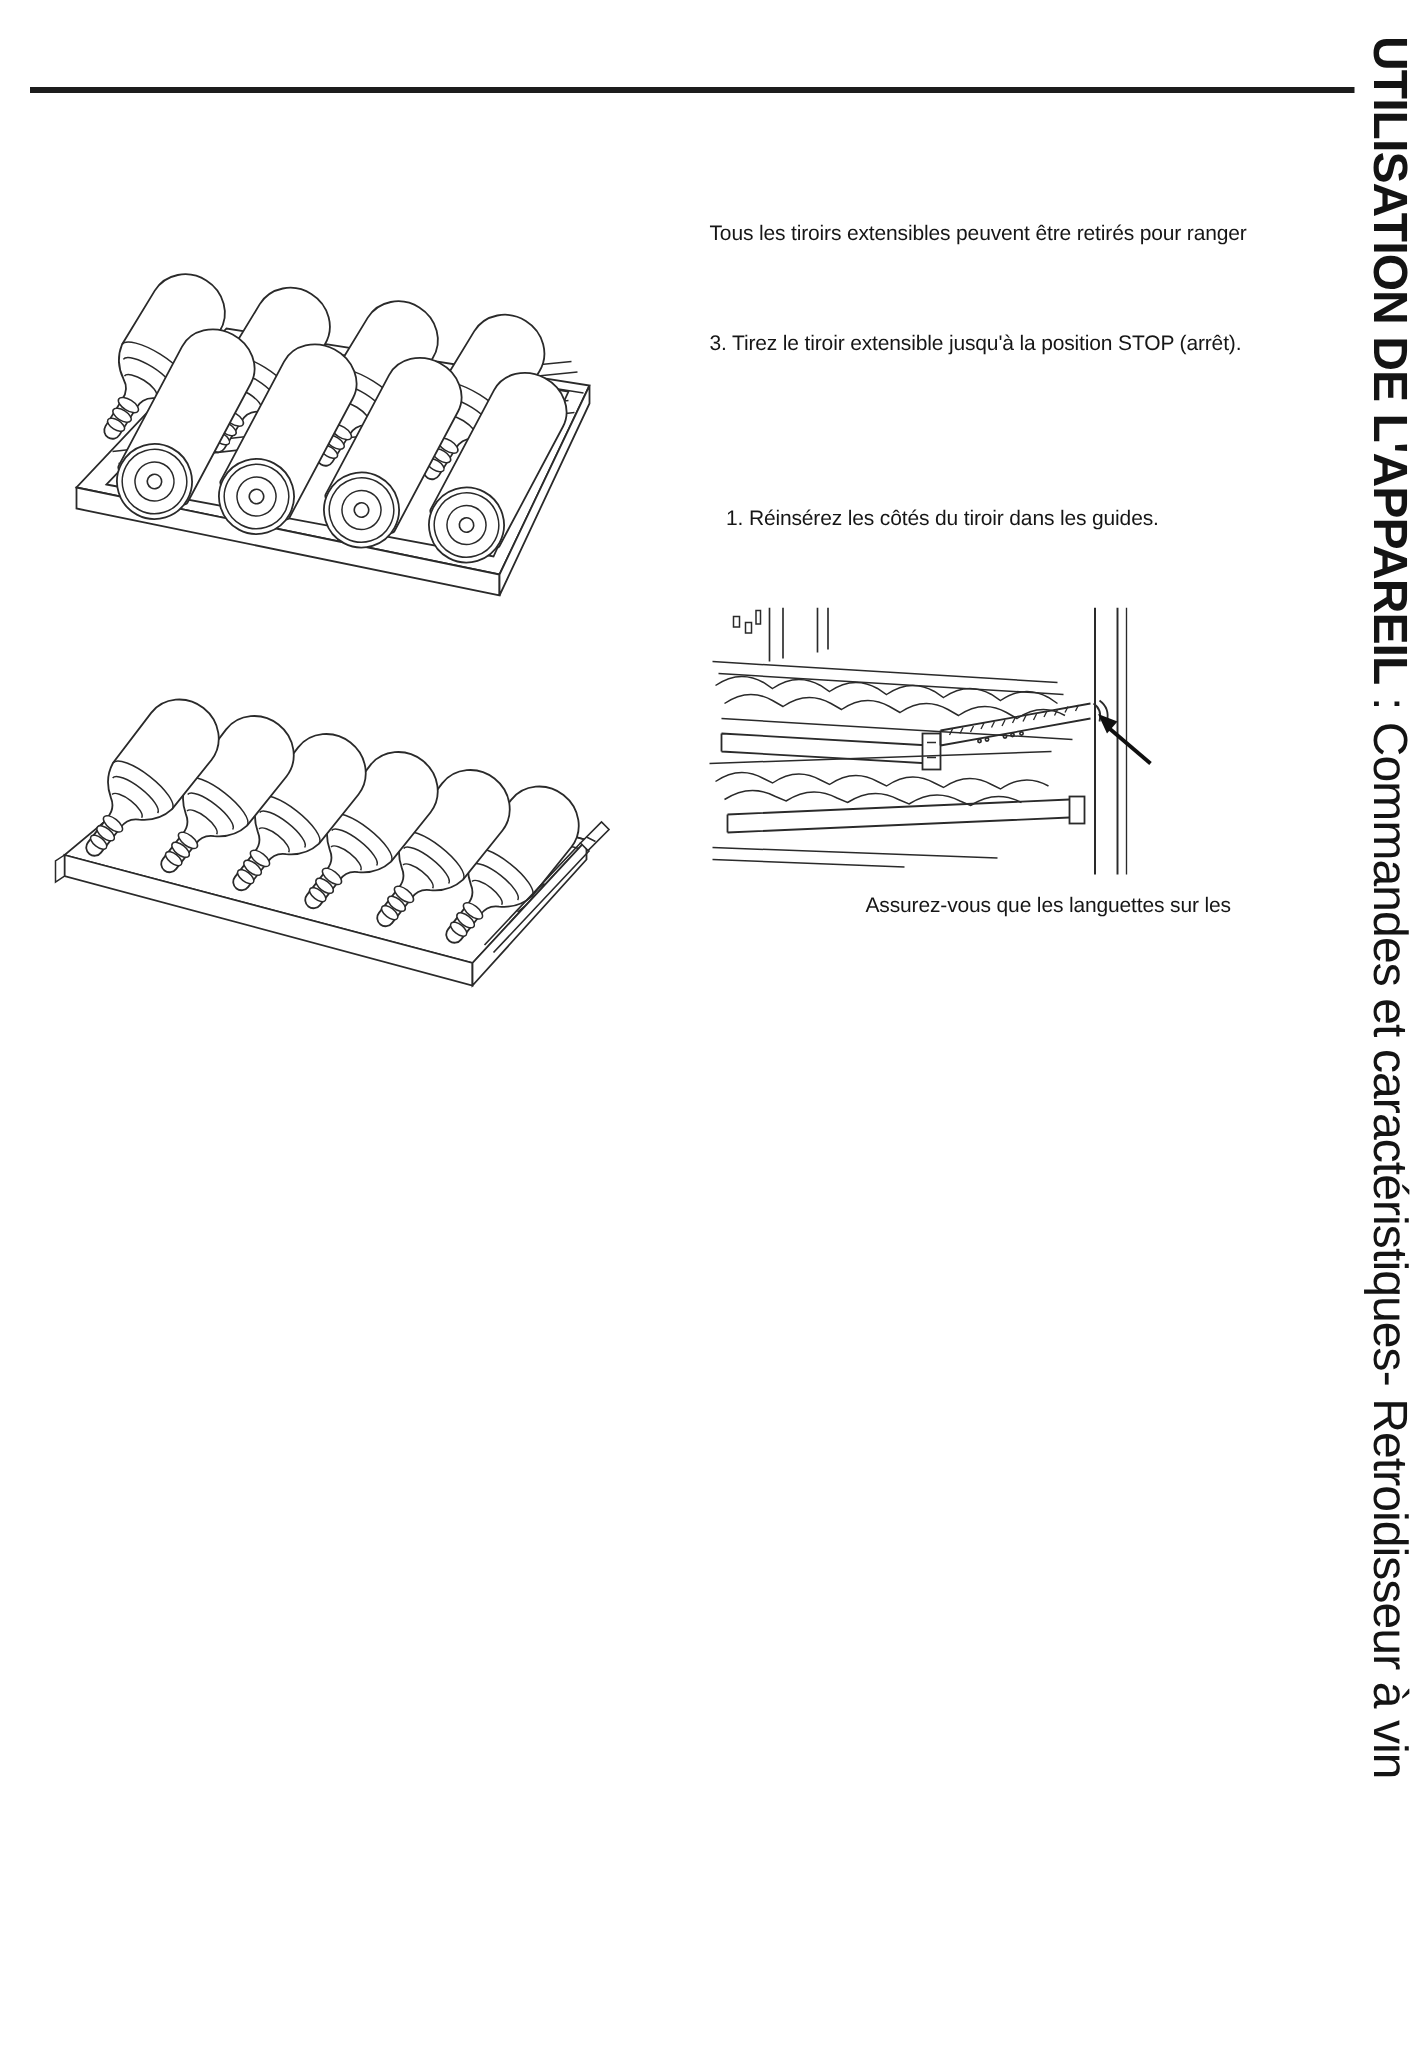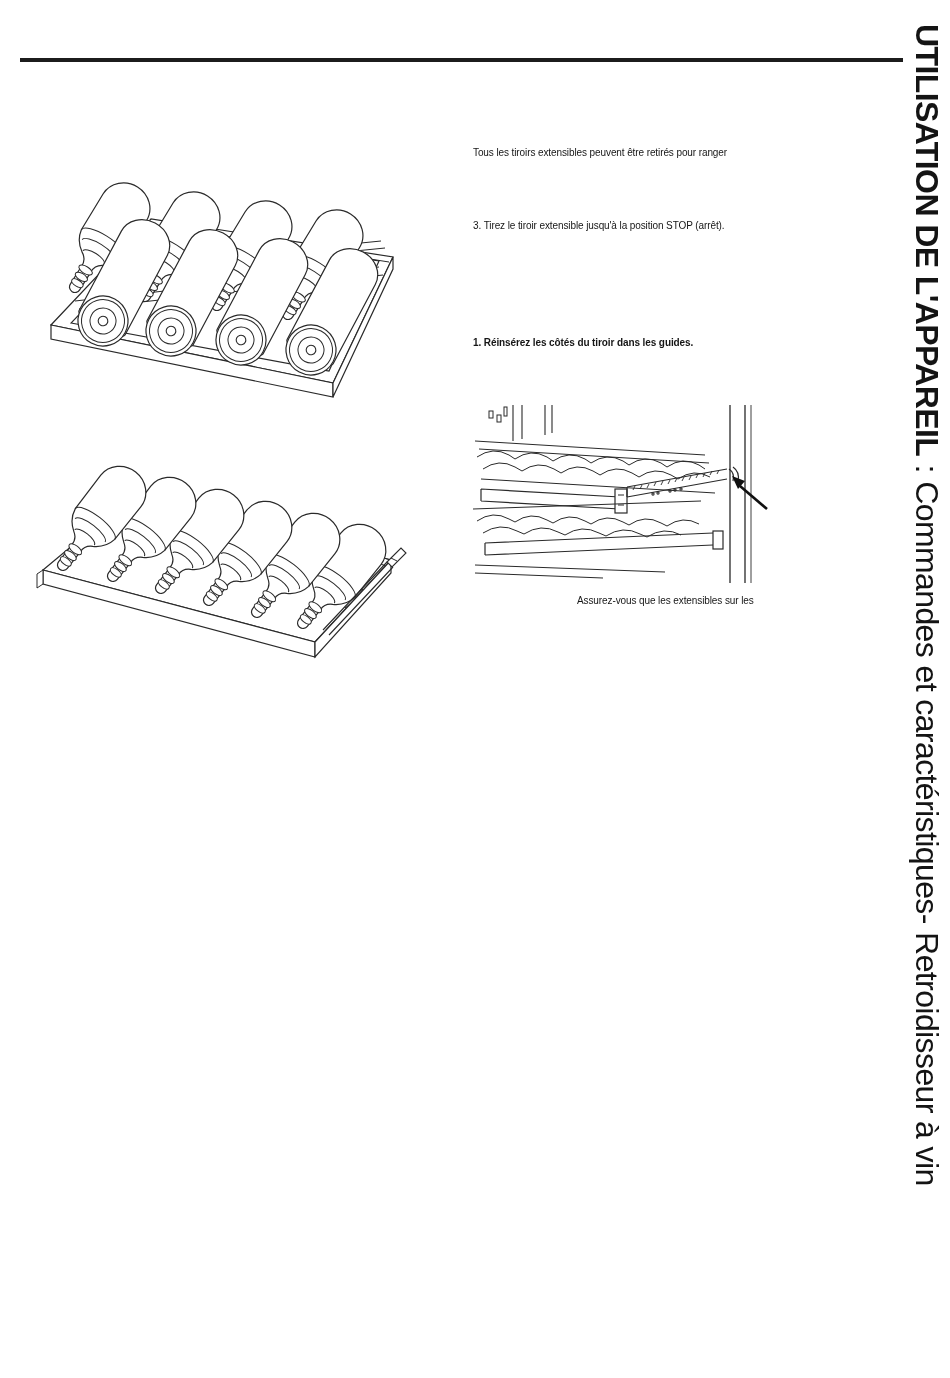--- a/index.html
+++ b/index.html
@@ -1,24 +1,24 @@
 <!DOCTYPE html>
 <html><head>
 <meta charset="utf-8">
 <style>
   html, body { margin:0; padding:0; }
   body {
     width:950px; height:1378px; position:relative; overflow:hidden;
     background:#ffffff; font-family:"Liberation Sans", sans-serif; color:#111;
   }
   .top-rule { position:absolute; left:20px; top:58px; width:883px; height:4px; background:#1c1c1c; }
-  .para { position:absolute; font-size:10px; letter-spacing:-0.1px; white-space:nowrap; color:#161616; }
+  .para { position:absolute; font-size:14px; letter-spacing:-0.1px; white-space:nowrap; color:#161616; }
   #p-intro    { left:473px; top:147px; }
   #p-pull     { left:473px; top:220px; }
-  #p-reinsert { left:473px; top:337px;font-weight:bold; }
+  #p-reinsert { left:484px; top:337px; }
   #p-note     { left:577px; top:595px; }
   .vtitle {
     position:absolute; left:908px; top:24px; height:1340px;
     writing-mode:vertical-rl; text-orientation:mixed;
     font-size:32px; letter-spacing:-0.6px; white-space:nowrap; color:#141414;
   }
   .vtitle .b { font-weight:bold; }
   .fig { position:absolute; }
   #fig-eight  { left:45px;  top:175px; }
   #fig-six    { left:35px;  top:462px; }
@@ -30,21 +30,21 @@
 
 <div>
 
   <div class="top-rule"></div>
 
   <div class="vtitle"><span class="b">UTILISATION DE L'APPAREIL</span><span> : Commandes et caractéristiques- Retroidisseur à vin</span></div>
 
   <div class="para" id="p-intro">Tous les tiroirs extensibles peuvent être retirés pour ranger</div>
   <div class="para" id="p-pull">3. Tirez le tiroir extensible jusqu'à la position STOP (arrêt).</div>
   <div class="para" id="p-reinsert">1. Réinsérez les côtés du tiroir dans les guides.</div>
-  <div class="para" id="p-note">Assurez-vous que les extensibles sur les</div>
+  <div class="para" id="p-note">Assurez-vous que les languettes sur les</div>
 
   <div class="fig" id="fig-eight">
     <svg width="375" height="232" viewBox="0 0 375 232" fill="none" stroke="#2a2a2a" stroke-width="1.2">
       <defs>
         <g id="bnk">
           <path d="M0,-5.5 L21,-5.5 Q29,-5 33,-12 Q40,-23 52,-25 L94,-25.5 A24,25.5 0 0 1 94,25.5 L52,25 Q40,23 33,12 Q29,5 21,5.5 L0,5.5 A5.5,5.5 0 0 1 0,-5.5 Z" fill="#fff"></path>
           <ellipse cx="4.5" cy="0" rx="3.2" ry="6.4" fill="#fff" stroke-width="1"></ellipse>
           <ellipse cx="12" cy="0" rx="3.4" ry="6.9" fill="#fff" stroke-width="1"></ellipse>
           <ellipse cx="20" cy="0" rx="3.6" ry="7.6" fill="#fff" stroke-width="1"></ellipse>
           <path d="M35,-12.5 A4.5,12.5 0 0 1 35,12.5" stroke-width="1"></path>

